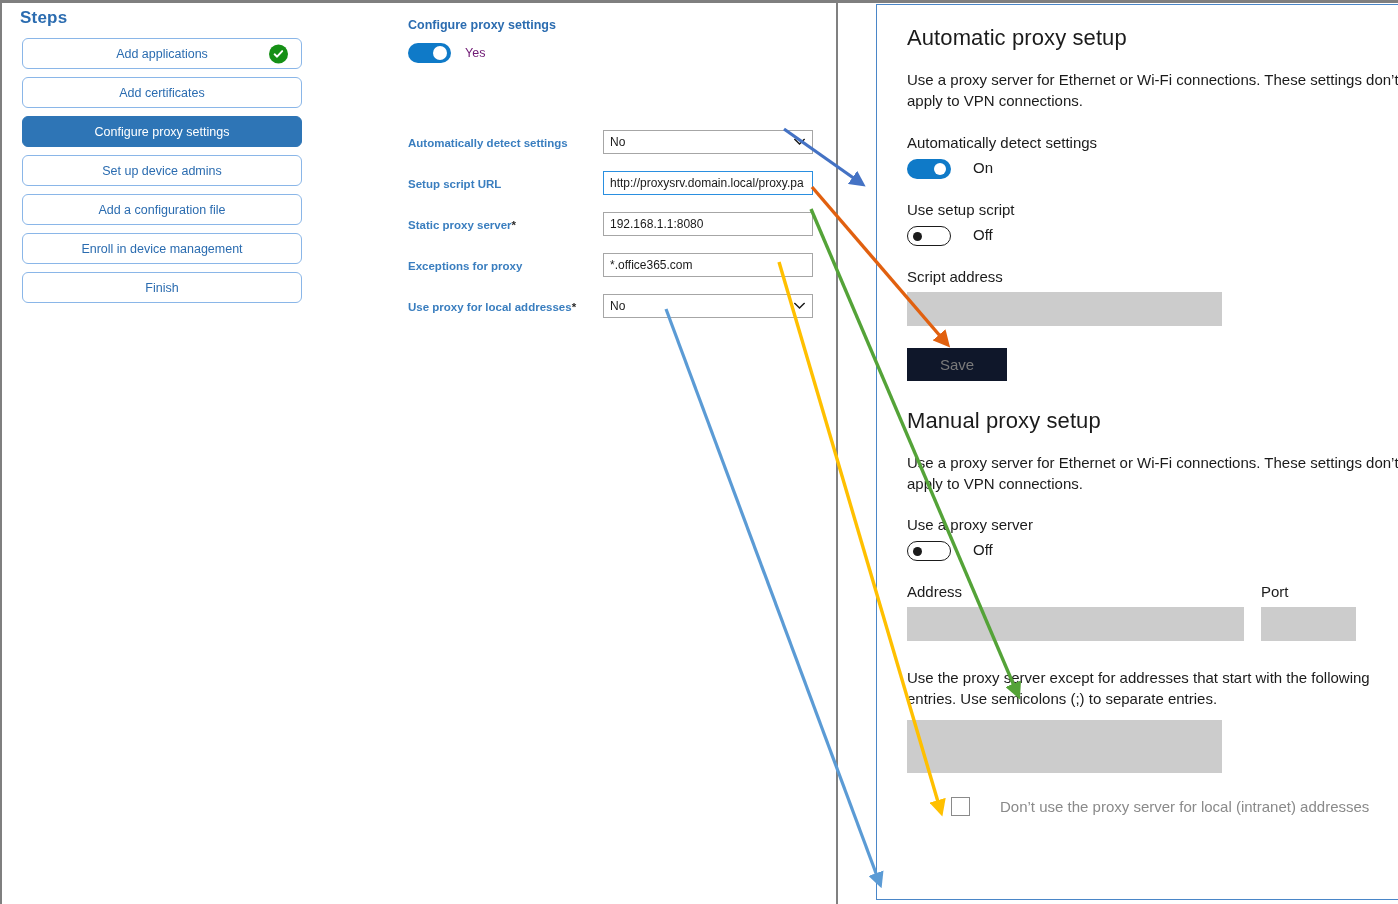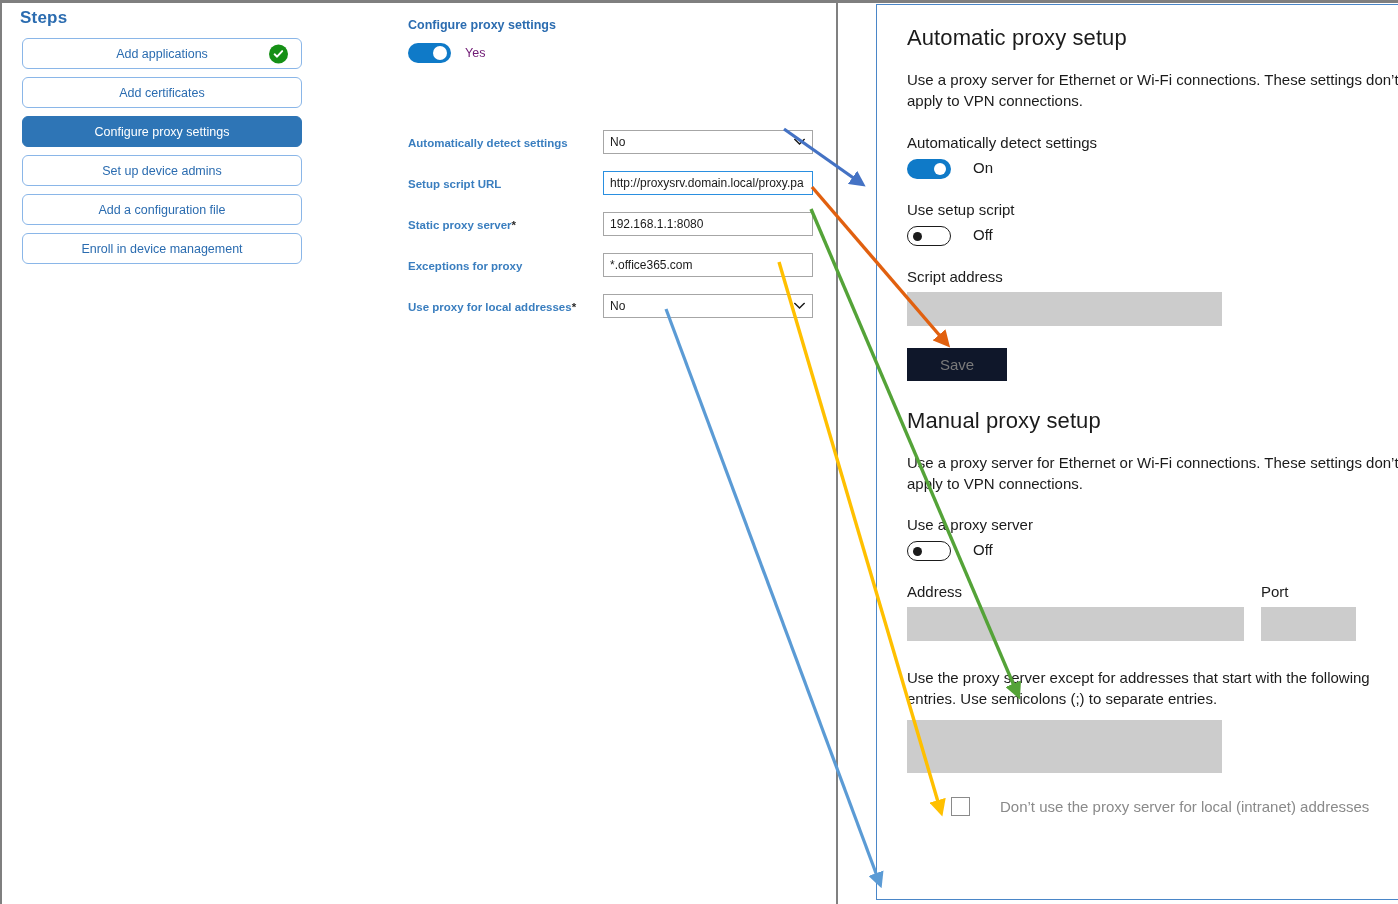--- a/index.html
+++ b/index.html
@@ -175,20 +175,23 @@
     </div>
 
     <div class="step-btn">
       <span>Add a configuration file</span>
     </div>
 
     <div class="step-btn">
       <span>Enroll in device management</span>
     </div>
 
+    <div class="step-btn">
+      <span>Finish</span>
+    </div>
   </div>
 
   <div class="form-col">
     <div class="form-head">Configure proxy settings</div>
 
     <div class="toggle-row">
       <div class="tgl">
           <span class="knob"></span>
         </div>
       <span class="tgl-label">Yes</span>

